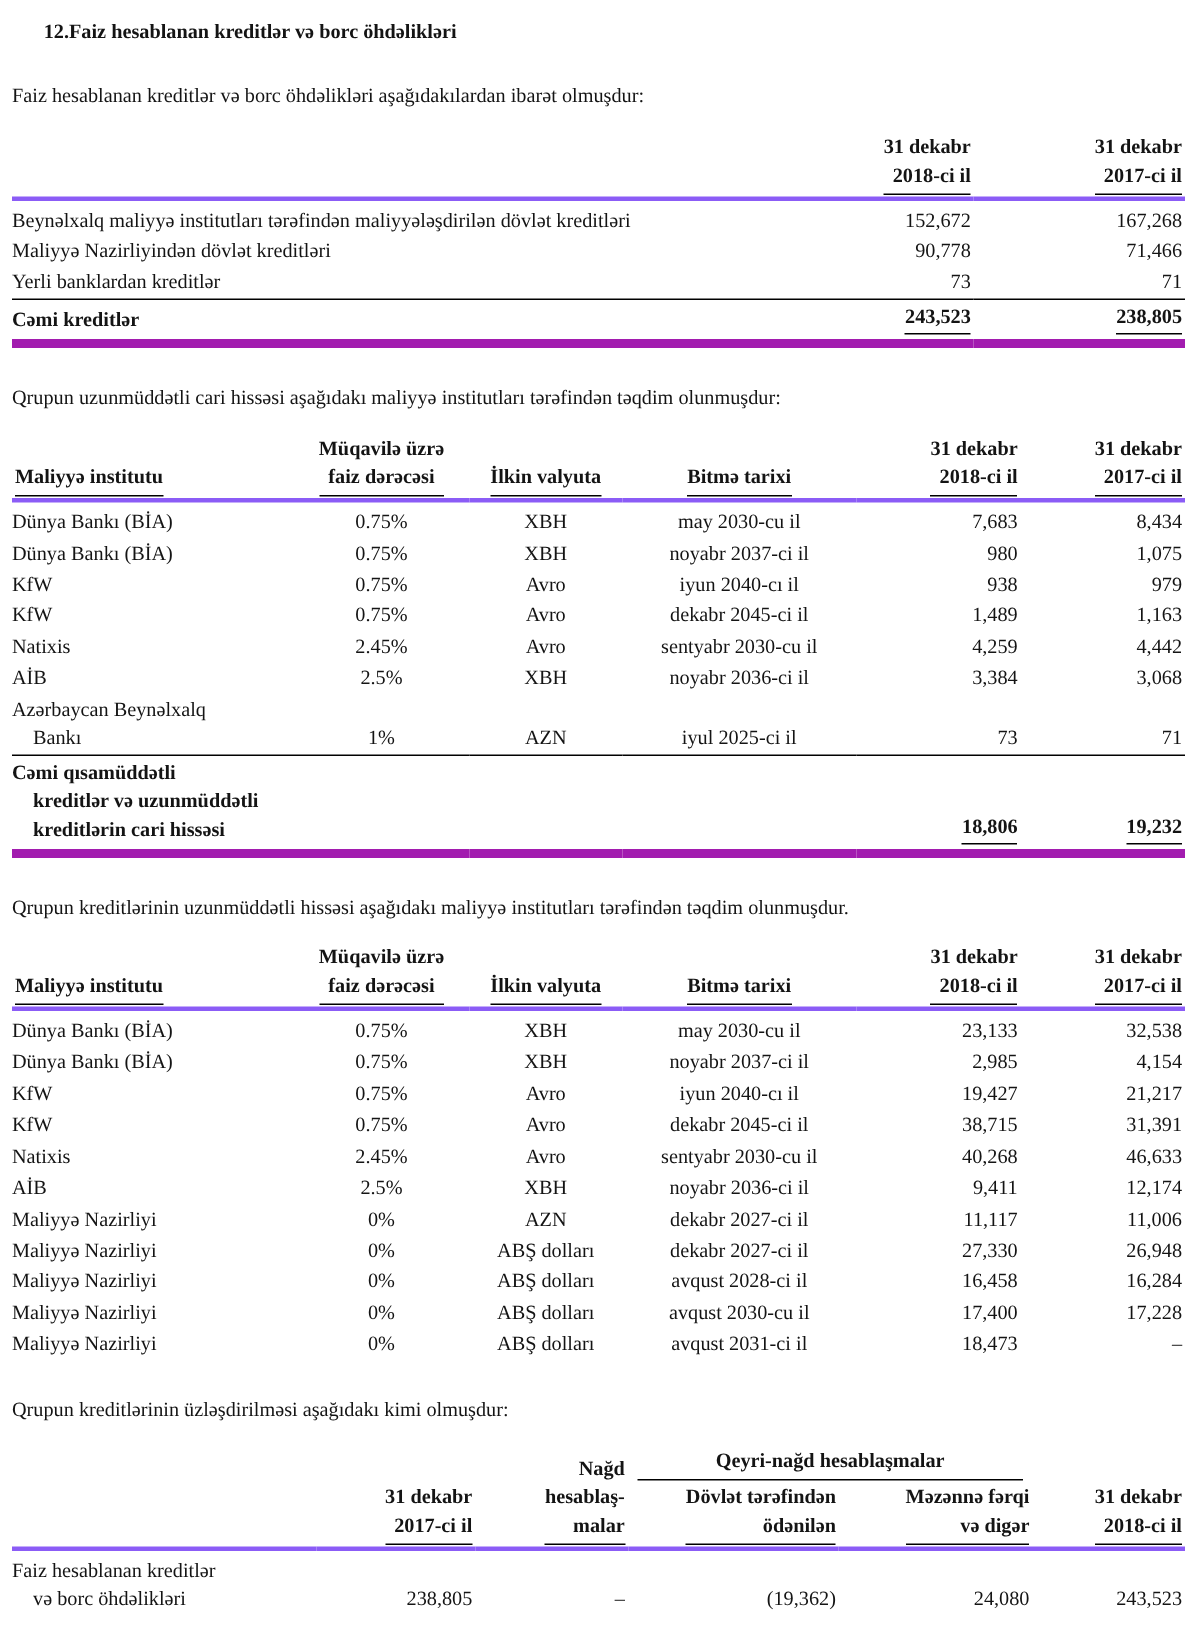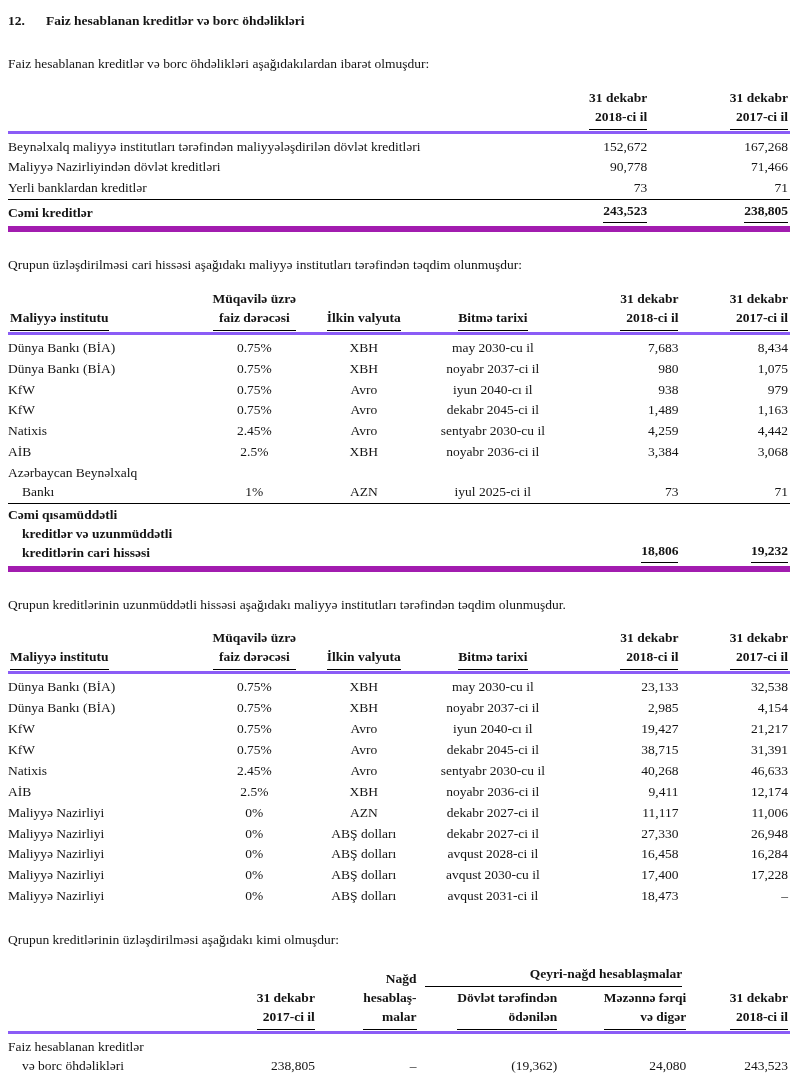--- a/index.html
+++ b/index.html
@@ -11,30 +11,30 @@
     margin: 0 auto;
     padding: 10px 10px 4px 8px;
     background: #ffffff;
     color: #141414;
     font-family: "Liberation Serif", "DejaVu Serif", serif;
     font-size: 13.5px;
     line-height: 1.4;
     overflow: hidden;
   }
   .heading { display: flex; font-weight: bold; margin: 2px 0 0 0; }
-  .heading .num { flex: 0 0 38px; }
+  .heading .num { flex: 0 0 38px; text-align: right; }
   .para { margin: 24px 0 0 0; }
   table { width: 100%; border-collapse: collapse; table-layout: fixed; margin: 14px 0 0 0; }
   th, td { padding: 1px 2px; vertical-align: bottom; white-space: pre-line; }
   th { font-weight: bold; }
   .col-left { text-align: left; }
   .col-center { text-align: center; }
   .col-right { text-align: right; }
   .hdr-u { display: inline-block; border-bottom: 1px solid #000000; padding-bottom: 2px; }
-  .group-th .hdr-u { display: block; margin: 0 4px; text-align: right; }
+  .group-th .hdr-u { display: block; margin: 0 4px; }
   tbody tr:first-child td { border-top: 3px solid #8b5cf6; padding-top: 4px; }
   tr.total-row td {
     border-top: 1px solid #000;
     border-bottom: 6px solid #a21caf;
     font-weight: bold;
     padding-top: 2px;
     padding-bottom: 3px;
   }
   tr.total-row .val-u { display: inline-block; border-bottom: 1.5px solid #000; padding-bottom: 1px; }
   .hang { padding-left: 14px; text-indent: -14px; }
@@ -81,21 +81,21 @@
           <td class="col-right">71</td>
         </tr>
         <tr class="total-row">
           <td class="col-left hang">Cəmi kreditlər</td>
           <td class="col-right"><span class="val-u">243,523</span></td>
           <td class="col-right"><span class="val-u">238,805</span></td>
         </tr>
       </tbody>
     </table>
 
-  <p class="para">Qrupun üzləşdirilməsi cari hissəsi aşağıdakı maliyyə institutları tərəfindən təqdim olunmuşdur:</p>
+  <p class="para">Qrupun uzunmüddətli cari hissəsi aşağıdakı maliyyə institutları tərəfindən təqdim olunmuşdur:</p>
   <table id="table-current">
       <colgroup>
         <col style="width: 24%;">
         <col style="width: 15%;">
         <col style="width: 13%;">
         <col style="width: 20%;">
         <col style="width: 14%;">
         <col style="width: 14%;">
       </colgroup>
       <thead>

